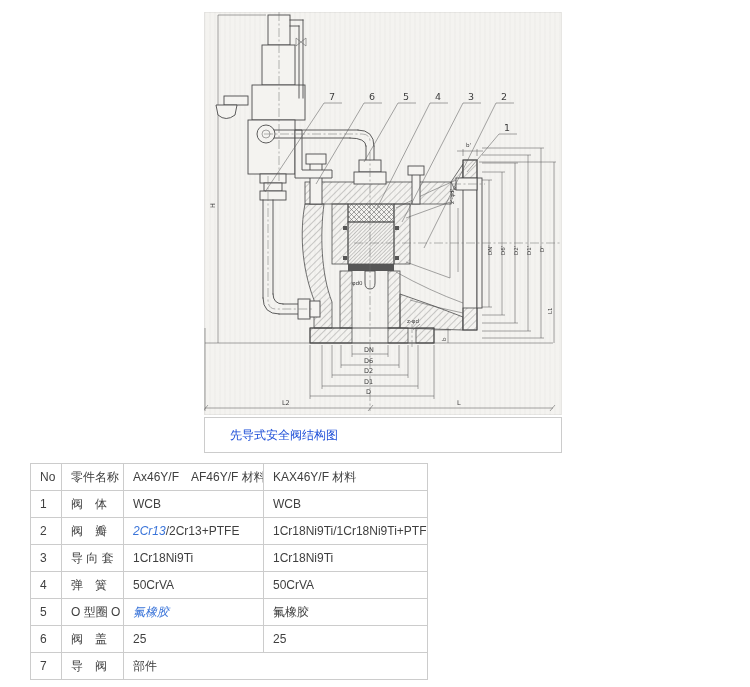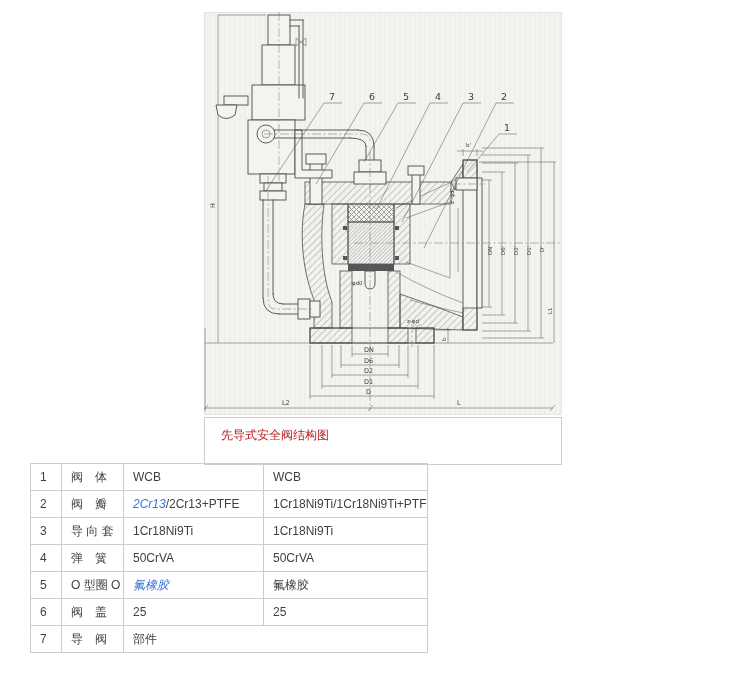--- a/index.html
+++ b/index.html
@@ -3,23 +3,23 @@
 <meta charset="utf-8">
 <style>
   html,body{margin:0;padding:0;background:#fff;}
   body{width:750px;height:687px;position:relative;overflow:hidden;
        font-family:"Liberation Sans","DejaVu Sans",sans-serif;}
   
   .fig-wrap{position:absolute;left:204px;top:12px;width:358px;height:403px;
             background:#f4f3f0;
             background-image:repeating-linear-gradient(90deg,rgba(0,0,0,.015) 0 2px,transparent 2px 5px);
             box-shadow:inset 0 0 0 1px rgba(0,0,0,.05);}
-  .fig-caption{position:absolute;left:204px;top:417px;width:358px;height:48px;
+  .fig-caption{position:absolute;left:204px;top:417px;width:358px;height:36px;
                box-sizing:border-box;border:1px solid #ccc;background:#fff;
-               font-size:12px;color:#b91c1c;line-height:34px;padding-left:16px;}
+               font-size:12px;color:#1d4ed8;line-height:34px;padding-left:25px;}
   
   svg .ln{stroke:#4b4b4b;stroke-width:.9;fill:none;stroke-linecap:square}
   svg .fil{fill:#f4f3f0;stroke:#4b4b4b;stroke-width:.9}
   svg .thin{stroke:#5e5e5e;stroke-width:.55;fill:none}
   svg .cl{stroke:#6e6e6e;stroke-width:.5;fill:none;stroke-dasharray:9 2.5 2 2.5}
   svg .h{fill:url(#ph);stroke:#4b4b4b;stroke-width:.8}
   svg .hd{fill:url(#phd);stroke:#4b4b4b;stroke-width:.8}
   svg .hx{fill:url(#px);stroke:#4b4b4b;stroke-width:.8}
   svg .dark{fill:#565656;stroke:none}
   svg text{fill:#3d3d3d;font-family:"DejaVu Sans",sans-serif}
@@ -204,20 +204,26 @@
 
 <table class="parts">
   <colgroup>
       <col class="c1">
       <col class="c2">
       <col class="c3">
       <col class="c4">
     </colgroup>
   <tbody>
       <tr>
+        <td>No</td>
+        <td>零件名称</td>
+        <td>Ax46Y/F　AF46Y/F 材料</td>
+        <td>KAX46Y/F 材料</td>
+      </tr>
+      <tr>
         <td>1</td>
         <td>阀　体</td>
         <td><span>WCB</span></td>
         <td>WCB</td>
       </tr>
       <tr>
         <td>2</td>
         <td>阀　瓣</td>
         <td><span class="lnk">2Cr13</span><span>/2Cr13+PTFE</span></td>
         <td>1Cr18Ni9Ti/1Cr18Ni9Ti+PTFE</td>

